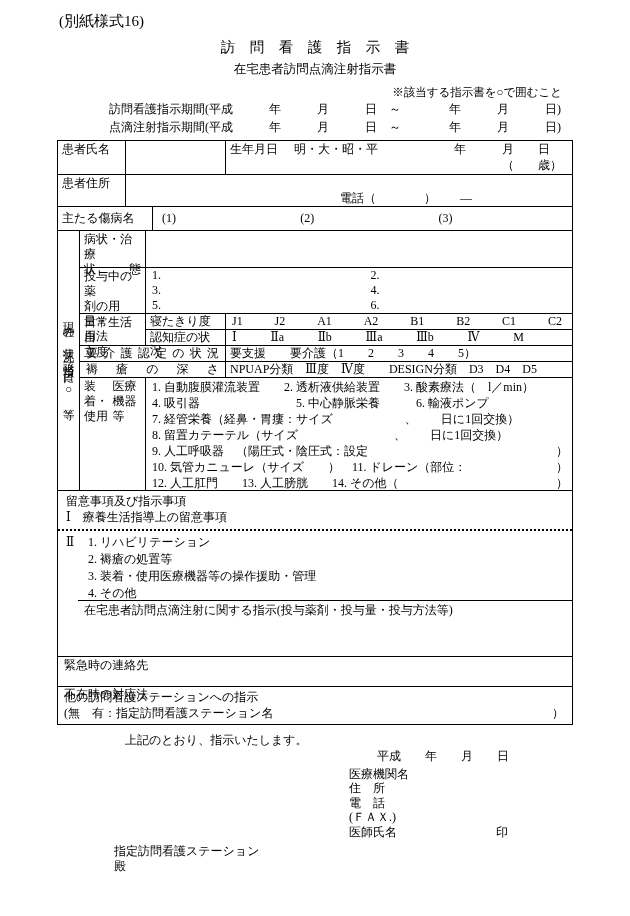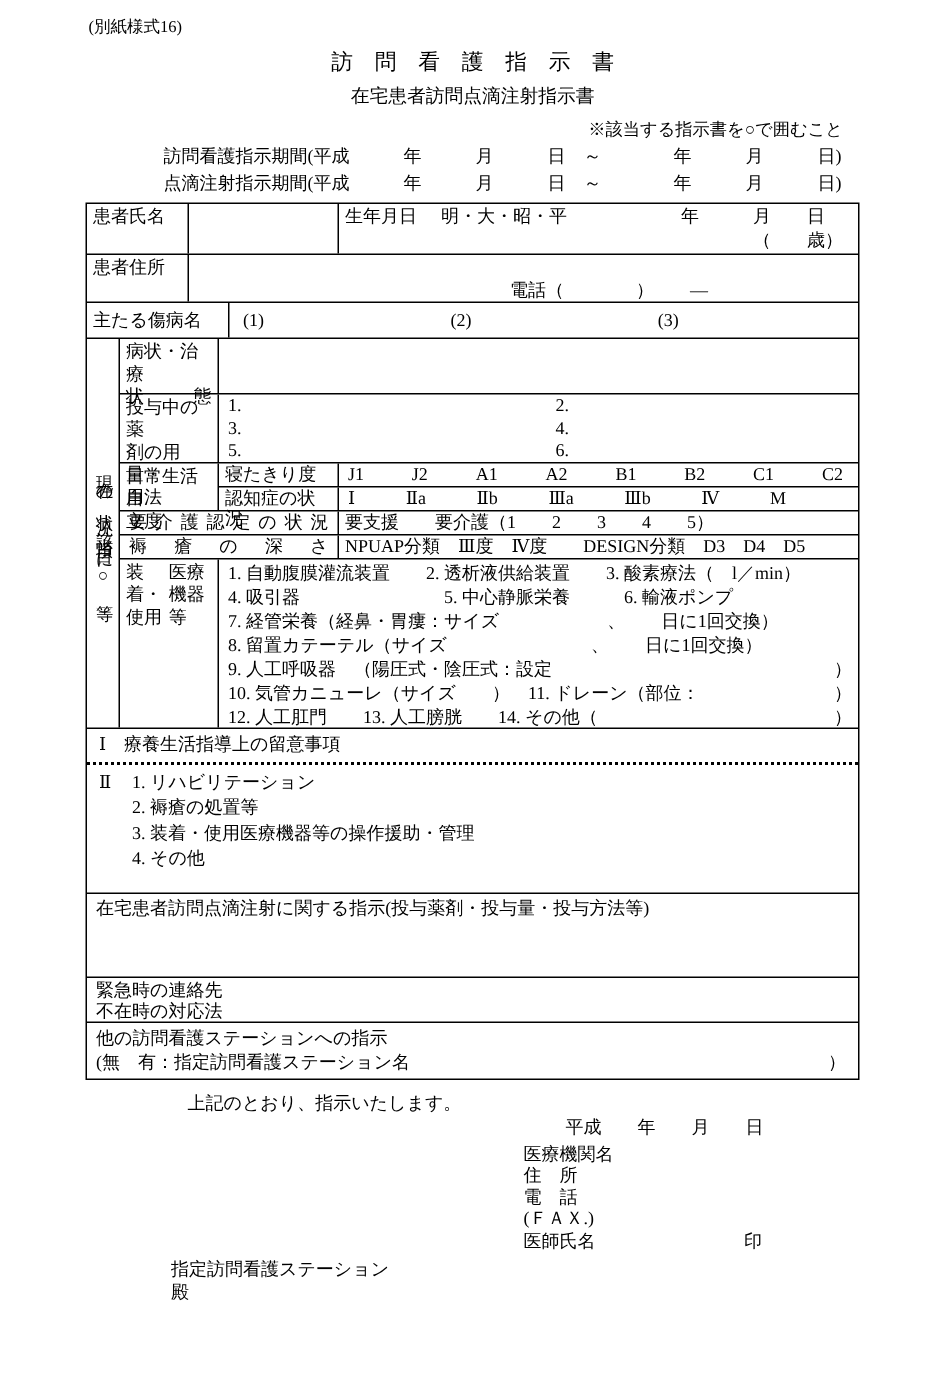--- a/index.html
+++ b/index.html
@@ -4,21 +4,21 @@
 <style>
   * { margin:0; padding:0; box-sizing:border-box; }
   html,body { background:#fff; }
   body {
     width:630px; height:916px; overflow:hidden; color:#000;
     font-family:"Liberation Serif","DejaVu Serif",serif;
     font-size:12px; line-height:1.25;
   }
   .page { padding:12px 57px 0; }
 
-  .form-number { font-size:11px; margin-left:2px; }
+  .form-number { font-size:15px; margin-left:2px; }
   .title    { text-align:center; font-size:14.5px; margin-top:7px; }
   .subtitle { text-align:center; font-size:12.5px; margin-top:6px; }
   .circle-note { text-align:right; font-size:11.5px; margin-top:7px; padding-right:11px; }
   .period-line { text-align:right; font-size:12px; margin-top:3px; padding-right:12px; }
 
   .ftable { border:1px solid #000; margin-top:5px; }
   .row { display:flex; border-top:1px solid #000; }
   .row:first-child { border-top:0; }
   .col { display:flex; flex-direction:column; }
   .cell { padding:1px 4px; }
@@ -55,22 +55,22 @@
   .nrow + .nrow{border-top:1px solid #000;}
   .spread{display:flex;justify-content:space-between;padding:1px 10px 0 6px;}
   .spread.pr48{padding-right:48px;}
   .vcenter{display:flex;flex-direction:row;justify-content:center;}
   .dev-lines{padding:1px 4px 0 6px;}
   .dline{display:flex;justify-content:space-between;line-height:16px;}
 
   .r-remarks{height:110px;padding:2px 8px 0;line-height:16px;}
   .dotted{border-top:2px dotted #000;margin:4px -8px 3px;height:0;}
   .r2flex{display:flex;line-height:17px;}
-  .r-iv{height:56px;padding:2px 6px;}
-  .r-emergency{height:30px;padding:1px 6px;line-height:14px;}
+  .r-iv{height:56px;padding:2px 6px;margin-left:20px;}
+  .r-emergency{height:30px;padding:1px 6px;line-height:14px;gap:15px;}
   .r-special{height:45px;padding:1px 6px;line-height:15px;}
   .r-other{height:38px;padding:2px 6px;line-height:16px;}
   .oflex{display:flex;justify-content:space-between;padding-right:2px;}
 
   .after{padding:8px 57px 0;}
   .statement{padding-left:11px;}
   .fdate{text-align:right;padding-right:7px;margin-top:1px;}
   .orgblock{margin-left:235px;margin-top:3px;line-height:14.5px;}
   .docline{display:flex;justify-content:space-between;padding-right:8px;}
   .stationline{display:flex;justify-content:space-between;margin-top:5px;padding-right:81px;flex-direction:column;}
@@ -230,20 +230,21 @@
                 <span>12. 人工肛門　　13. 人工膀胱　　14. その他（</span>
                 <span>）</span>
               </div>
           </div>
         </div>
 
       </div>
     </div>
 
     <div class="row col r-remarks">
+      <div>留意事項及び指示事項</div>
       <div>Ⅰ　療養生活指導上の留意事項</div>
       <div class="dotted"></div>
       <div class="r2flex">
         <span class="w22">Ⅱ</span>
         <div>
           <div>1. リハビリテーション</div>
           <div>2. 褥瘡の処置等</div>
           <div>3. 装着・使用医療機器等の操作援助・管理</div>
           <div>4. その他</div>
         </div>

